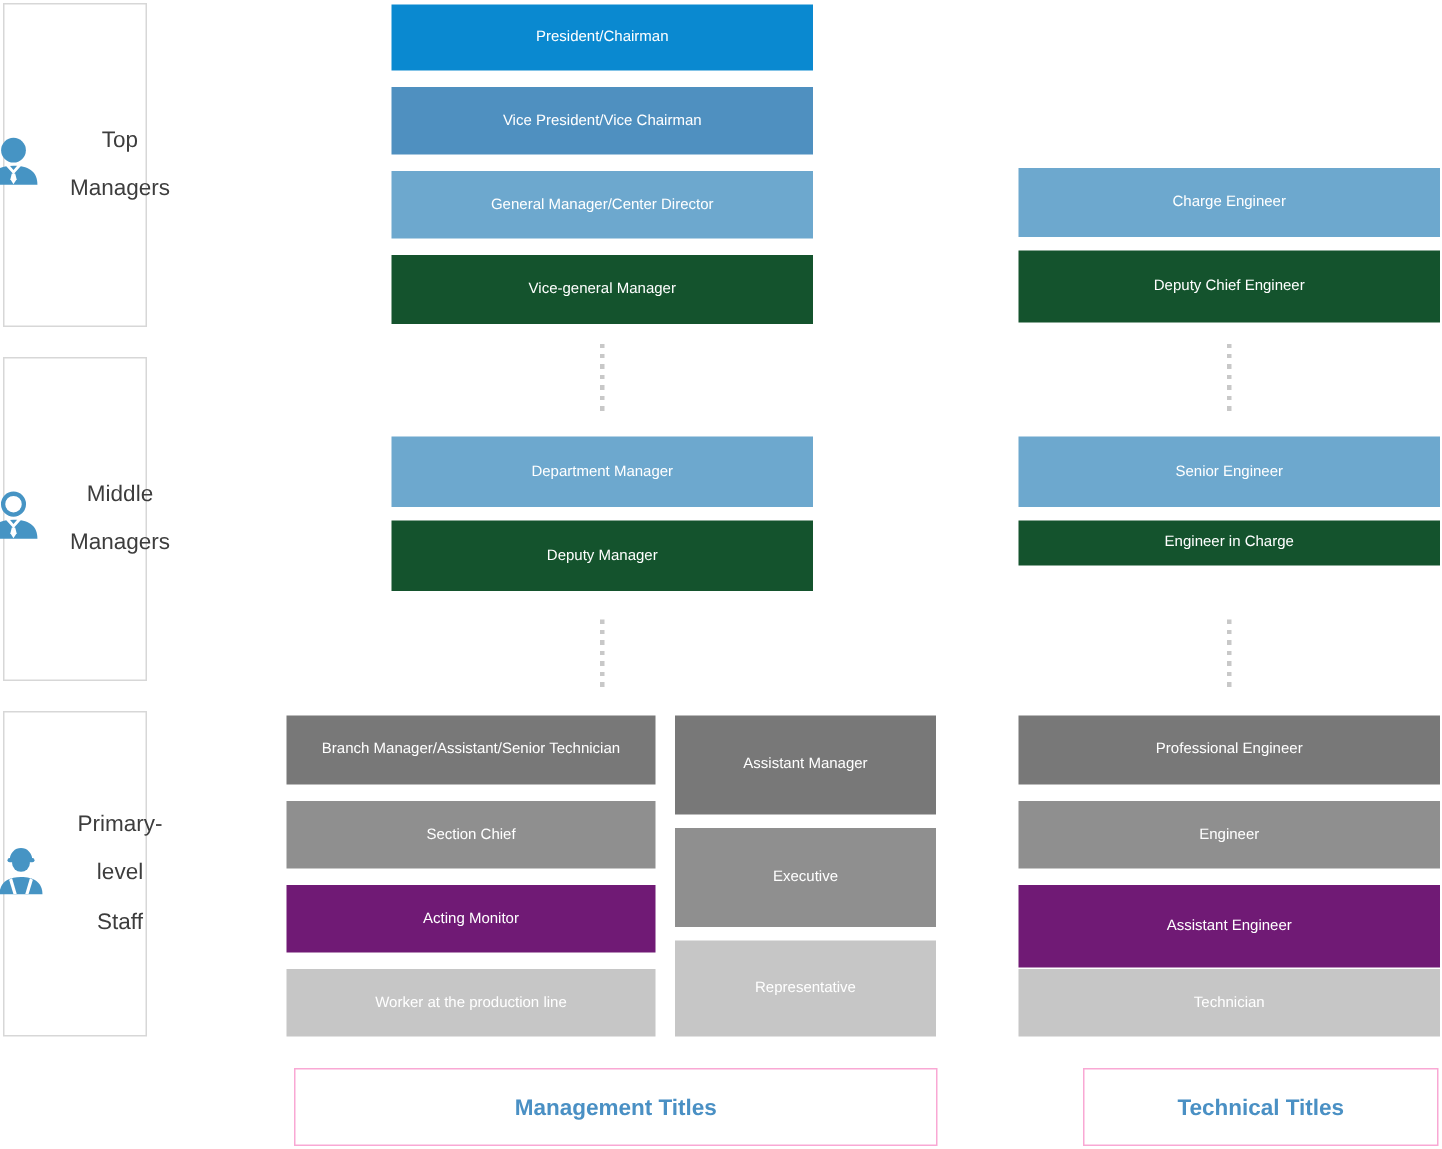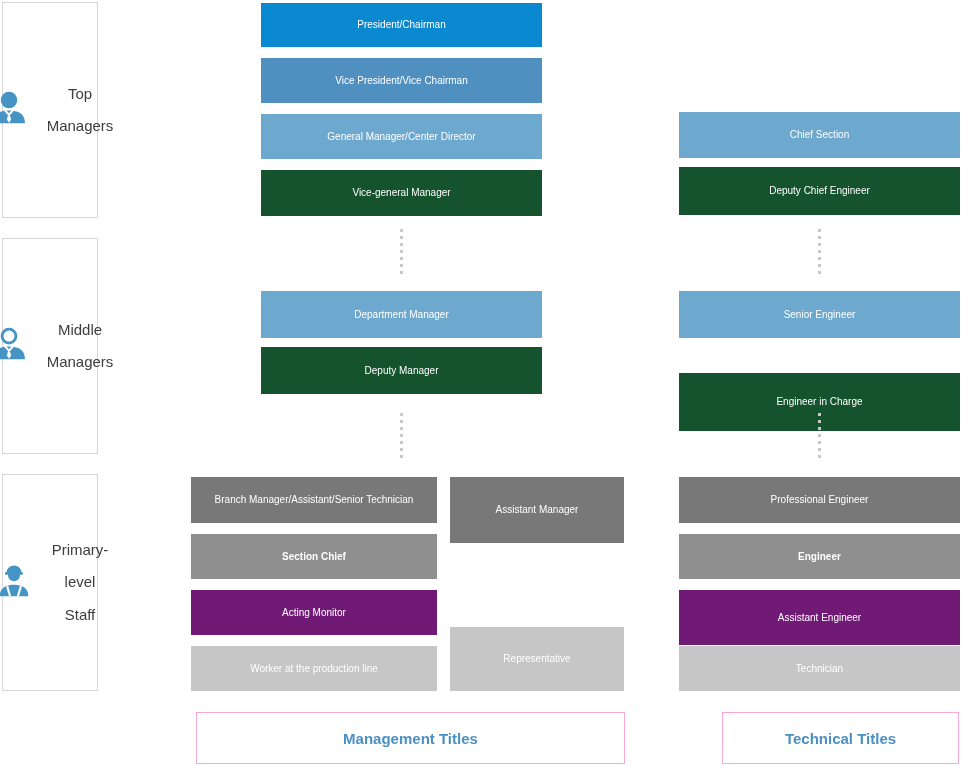--- a/index.html
+++ b/index.html
@@ -18,21 +18,21 @@
   .mid-col{left:261px;width:281px;}
   .right-col{left:679px;width:281px;}
   .bl-col{left:191px;width:246px;}
   .bm-col{left:450px;width:174px;}
 
   .c-blue1{background:#0a89d0;}
   .c-blue2{background:#4f90c0;}
   .c-blue3{background:#6da8ce;text-align:right;}
   .c-blue4{background:#14532d;}
   .c-gray1{background:#787878;}
-  .c-gray2{background:#8f8f8f;font-weight:bold;}
+  .c-gray2{background:#8f8f8f;}
   .c-gray3{background:#701a75;}
   .c-gray4{background:#c6c6c6;}
 
   
   .dots{position:absolute;width:3px;
     background:repeating-linear-gradient(to bottom,#c8c8c8 0 3px,transparent 3px 7px);}
 
   
   .footer-box{position:absolute;border:1px solid #f9a8d4;background:#ffffff;
     display:flex;align-items:center;justify-content:center;
@@ -88,27 +88,28 @@
 
   <div class="box mid-col c-blue3" style="top:291px;height:47px;">Department Manager</div>
   <div class="box mid-col c-blue4" style="top:347px;height:47px;">Deputy Manager</div>
 
   <div class="box bl-col c-gray1" style="top:477px;height:46px;">Branch Manager/Assistant/Senior Technician</div>
   <div class="box bl-col c-gray2" style="top:534px;height:45px;">Section Chief</div>
   <div class="box bl-col c-gray3" style="top:590px;height:45px;">Acting Monitor</div>
   <div class="box bl-col c-gray4" style="top:646px;height:45px;">Worker at the production line</div>
 
   <div class="box bm-col c-gray1" style="top:477px;height:66px;">Assistant Manager</div>
+  <div class="box bm-col c-gray2" style="top:552px;height:66px;">Executive</div>
   <div class="box bm-col c-gray4" style="top:627px;height:64px;">Representative</div>
 
-  <div class="box right-col c-blue3" style="top:112px;height:46px;">Chief Section</div>
+  <div class="box right-col c-blue3" style="top:112px;height:46px;">Charge Engineer</div>
   <div class="box right-col c-blue4" style="top:167px;height:48px;">Deputy Chief Engineer</div>
 
   <div class="box right-col c-blue3" style="top:291px;height:47px;">Senior Engineer</div>
-  <div class="box right-col c-blue4" style="top:347px;height:58px;margin-top:26px;">Engineer in Charge</div>
+  <div class="box right-col c-blue4" style="top:347px;height:30px;">Engineer in Charge</div>
 
   <div class="box right-col c-gray1" style="top:477px;height:46px;">Professional Engineer</div>
   <div class="box right-col c-gray2" style="top:534px;height:45px;">Engineer</div>
   <div class="box right-col c-gray3" style="top:590px;height:55px;">Assistant Engineer</div>
   <div class="box right-col c-gray4" style="top:646px;height:45px;">Technician</div>
 
   <div class="dots" style="left:400px;top:229px;height:46px;"></div>
   <div class="dots" style="left:400px;top:413px;height:48px;"></div>
   <div class="dots" style="left:818px;top:229px;height:46px;"></div>
   <div class="dots" style="left:818px;top:413px;height:48px;"></div>

